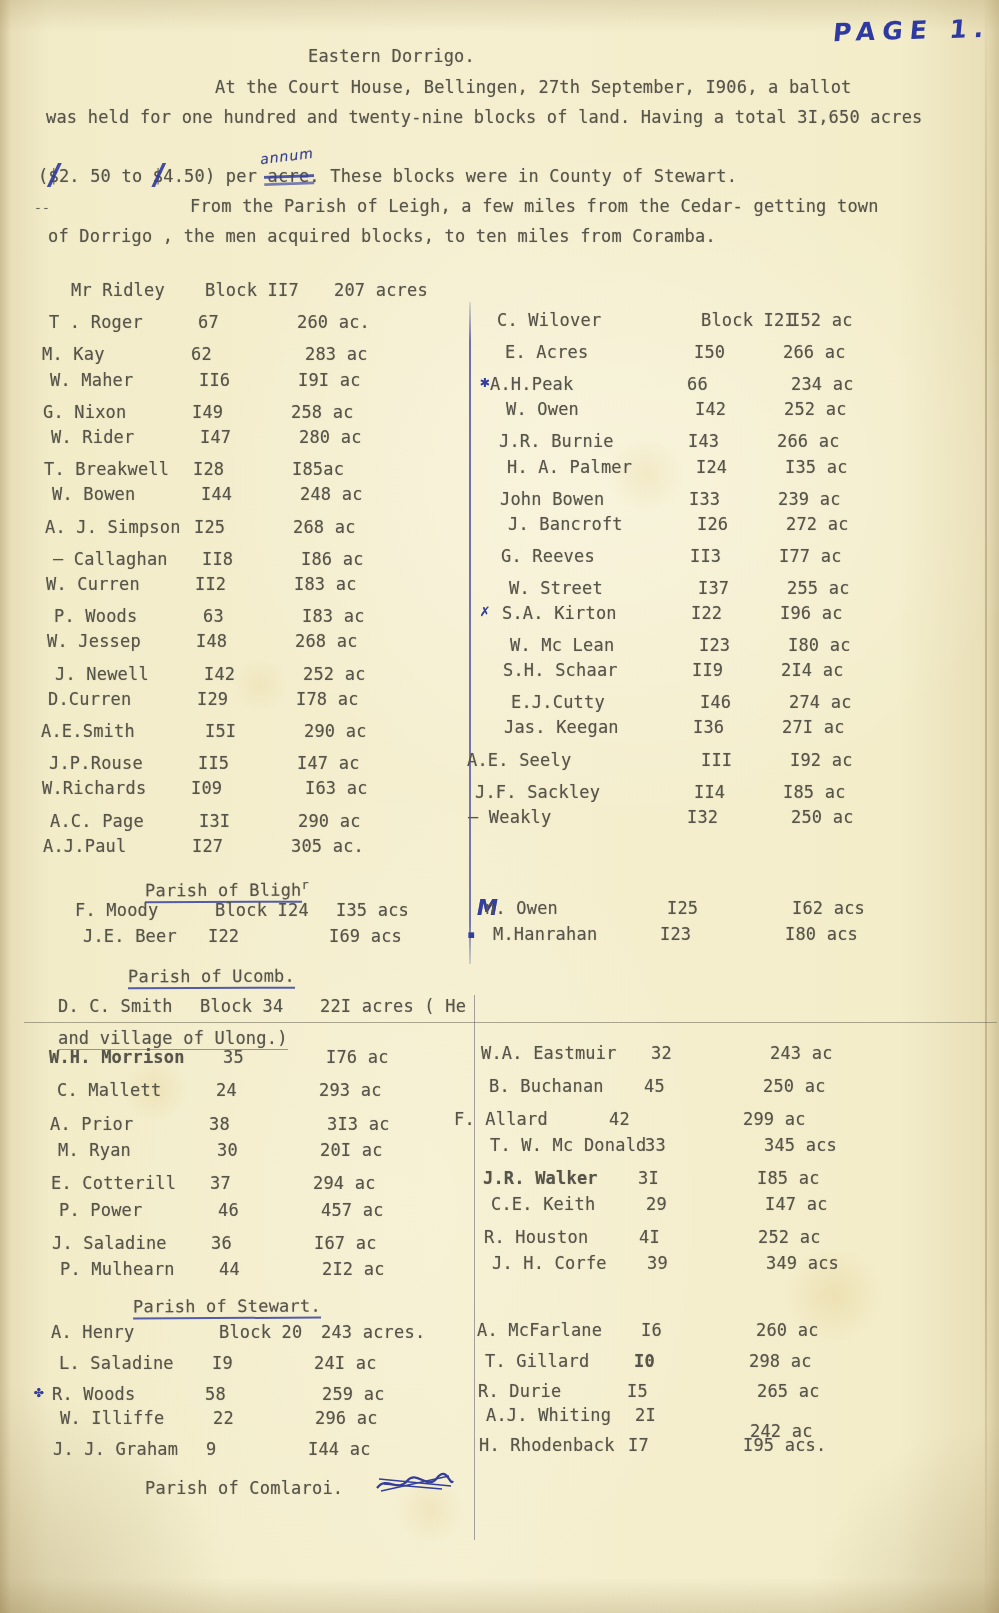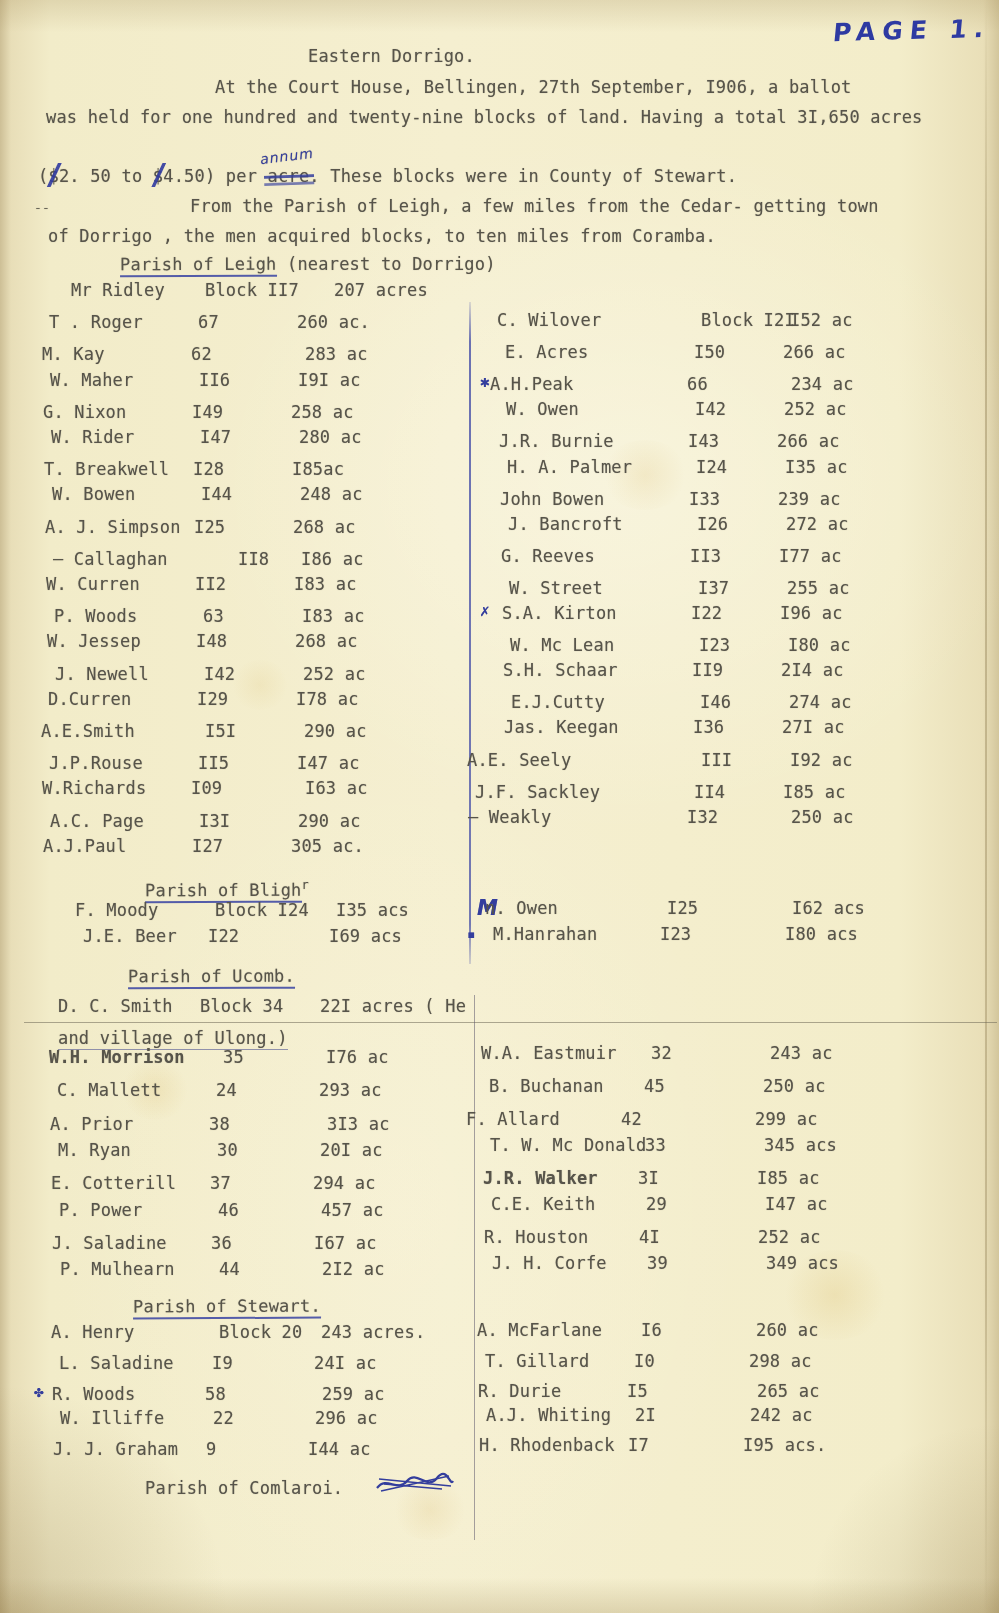--- a/index.html
+++ b/index.html
@@ -84,21 +84,20 @@
 
 
   <div class="t" style="left:38px;top:166px;">
     <span>(</span><span class="overink">$</span><span>2. 50 to </span><span class="overink">$</span><span>4.50) per </span><span class="acre-wrap"><span class="annum">annum</span><span class="strike-ink">acre</span></span><span>. These blocks were in  County of Stewart.</span>
   </div>
 
   <div class="t" style="left:190px;top:196px;">From the Parish of Leigh, a few miles from the  Cedar- getting town</div>
   <div class="t" style="left:48px;top:226px;">of Dorrigo , the  men acquired blocks, to ten miles from Coramba.</div>
   <div class="t" style="left:34px;top:200px;font-size:13px;color:#6a6758;">--</div>
 
-  <div class="t" style="left:120px;top:254px;"><span class="u">Parish of Leigh</span><span> (nearest to Dorrigo)</span></div>
   <div class="t" style="left:145px;top:878px;"><span class="u">Parish of Bligh</span><span class="sup">r</span></div>
   <div class="t" style="left:128px;top:966px;"><span class="u">Parish of Ucomb.</span></div>
   <div class="t" style="left:133px;top:1296px;"><span class="u">Parish of Stewart.</span></div>
   <div class="t" style="left:145px;top:1478px;"><span>Parish of Comlaroi.</span></div>
   <svg width="86" height="28" style="position:absolute;left:372px;top:1470px;">
     <path d="M5 18 C15 5,25 23,35 11 S55 21,65 8 S78 17,81 11" stroke="#343e9d" fill="none" stroke-width="2.2"></path>
     <path d="M7 9 L79 16 M9 21 L77 6 M12 14 L70 19" stroke="#343e9d" fill="none" stroke-width="1.6"></path>
   </svg>
 
   <div class="t" style="left:58px;top:996px;">
@@ -153,21 +152,21 @@
         <span class="cell c1" style="left: 171px;">I44</span>
         <span class="cell c2" style="left: 270px;">248 ac</span>
       </div>
       <div class="row t" style="left: 30px; top: 517px; width: 500px;">
         <span class="cell c0" style="left: 15px;">A. J. Simpson</span>
         <span class="cell c1" style="left: 164px;">I25</span>
         <span class="cell c2" style="left: 263px;">268 ac</span>
       </div>
       <div class="row t" style="left: 30px; top: 549px; width: 500px;">
         <span class="cell c0" style="left: 23px;">– Callaghan</span>
-        <span class="cell c1" style="left: 172px; margin-left: 36px;">II8</span>
+        <span class="cell c1" style="left: 172px;">II8</span>
         <span class="cell c2" style="left: 271px;">I86 ac</span>
       </div>
       <div class="row t" style="left: 30px; top: 574px; width: 500px;">
         <span class="cell c0" style="left: 16px;">W. Curren</span>
         <span class="cell c1" style="left: 165px;">II2</span>
         <span class="cell c2" style="left: 264px;">I83 ac</span>
       </div>
       <div class="row t" style="left: 30px; top: 606px; width: 500px;">
         <span class="cell c0" style="left: 24px;">P. Woods</span>
         <span class="cell c1" style="left: 173px;">63</span>
@@ -380,21 +379,21 @@
       <div class="row t" style="left: 468px; top: 1043px; width: 500px;">
         <span class="cell c0" style="left: 13px;">W.A. Eastmuir</span>
         <span class="cell c1" style="left: 183px;">32</span>
         <span class="cell c2" style="left: 302px;">243 ac</span>
       </div>
       <div class="row t" style="left: 468px; top: 1076px; width: 500px;">
         <span class="cell c0" style="left: 21px;">B. Buchanan</span>
         <span class="cell c1" style="left: 176px;">45</span>
         <span class="cell c2" style="left: 295px;">250 ac</span>
       </div>
-      <div class="row t" style="left: 452px; top: 1109px; width: 500px;">
+      <div class="row t" style="left: 440px; top: 1109px; width: 500px;">
         <span class="cell c0" style="left: 14px;">F. Allard</span>
         <span class="cell c1" style="left: 169px;">42</span>
         <span class="cell c2" style="left: 303px;">299 ac</span>
       </div>
       <div class="row t" style="left: 468px; top: 1135px; width: 500px;">
         <span class="cell c0" style="left: 22px;">T. W. Mc Donald</span>
         <span class="cell c1" style="left: 177px;">33</span>
         <span class="cell c2" style="left: 296px;">345 acs</span>
       </div>
       <div class="row t" style="left: 468px; top: 1168px; width: 500px;">
@@ -447,32 +446,32 @@
       </div>
     </div>
   <div class="sec-stewart-right" id="stewart-right">
       <div class="row t" style="left: 468px; top: 1320px; width: 500px;">
         <span class="cell c0" style="left: 9px;">A. McFarlane</span>
         <span class="cell c1" style="left: 173px;">I6</span>
         <span class="cell c2" style="left: 288px;">260 ac</span>
       </div>
       <div class="row t" style="left: 468px; top: 1351px; width: 500px;">
         <span class="cell c0" style="left: 17px;">T. Gillard</span>
-        <span class="cell c1" style="left: 166px;">I0</span>
+        <span class="cell c1" style="left: 166px; font-weight: bold;">I0</span>
         <span class="cell c2" style="left: 281px;">298 ac</span>
       </div>
       <div class="row t" style="left: 468px; top: 1381px; width: 500px;">
         <span class="cell c0" style="left: 10px;">R. Durie</span>
         <span class="cell c1" style="left: 159px;">I5</span>
         <span class="cell c2" style="left: 289px;">265 ac</span>
       </div>
       <div class="row t" style="left: 468px; top: 1405px; width: 500px;">
         <span class="cell c0" style="left: 18px;">A.J. Whiting</span>
         <span class="cell c1" style="left: 167px;">2I</span>
-        <span class="cell c2" style="left: 282px;">242 ac</span>
+        <span class="cell c2" style="left: 282px; margin-top: 16px;">242 ac</span>
       </div>
       <div class="row t" style="left: 468px; top: 1435px; width: 500px;">
         <span class="cell c0" style="left: 11px;">H. Rhodenback</span>
         <span class="cell c1" style="left: 160px;">I7</span>
         <span class="cell c2" style="left: 275px;">I95 acs.</span>
       </div>
     </div>
 </div>
 
 </body></html>

